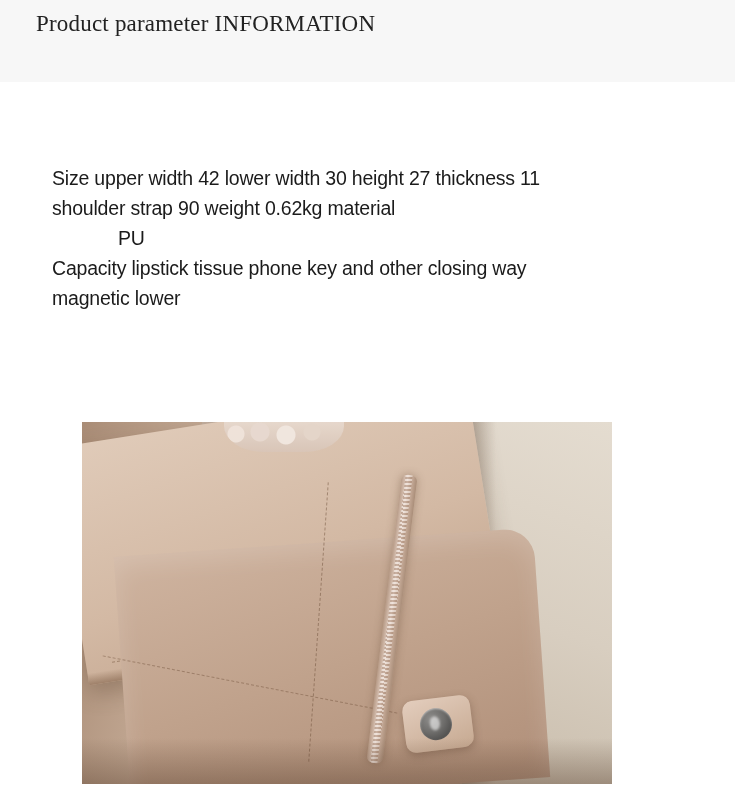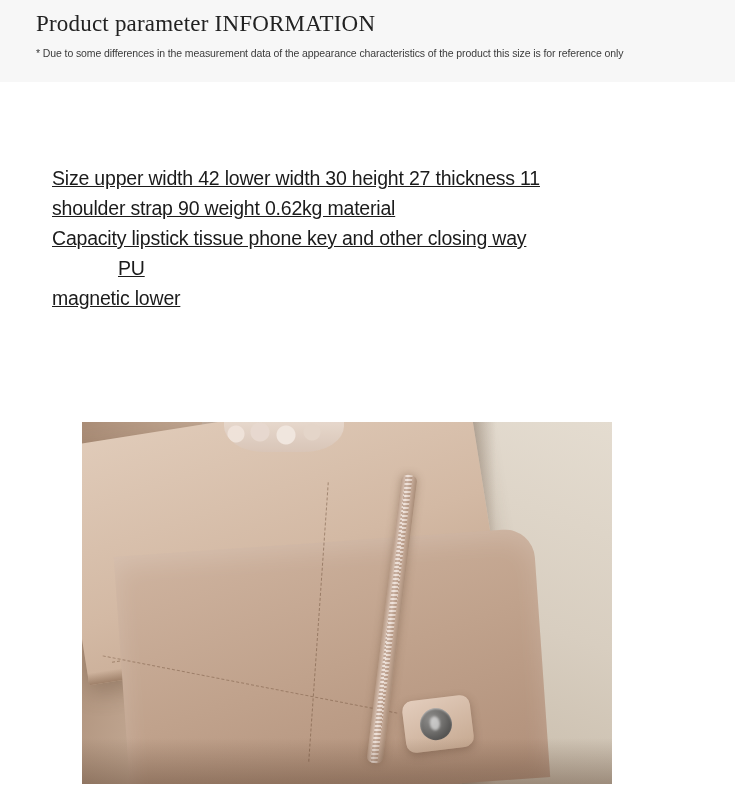--- a/index.html
+++ b/index.html
@@ -55,21 +55,20 @@
     top: 163px;
     width: 600px;
     font-family: "Liberation Sans", sans-serif;
     font-size: 19.5px;
     line-height: 30px;
     color: #1b1b1b;
     letter-spacing: -0.2px;
   }
   .spec-line {
     white-space: pre-wrap;
-    text-decoration: underline;
   }
   .spec-line.indented {
     padding-left: 66px;
   }
 
   
   .photo-frame {
     position: absolute;
     left: 82px;
     top: 422px;
@@ -266,28 +265,27 @@
     width: 530px;
     height: 46px;
     background: linear-gradient(180deg, rgba(90,62,44,0) 0%, rgba(80,55,38,0.38) 100%);
   }
 </style>
 </head>
 <body>
 
 <div class="header-band">
   <div class="header-title">Product parameter INFORMATION</div>
-  <div class="header-note">* Due to some differences in the measurement data of the appearance characteristics of the product this size is for reference only</div>
 </div>
 
 <div class="spec-block">
   <div class="spec-line">Size upper width 42 lower width 30 height 27 thickness 11</div>
   <div class="spec-line">shoulder strap 90 weight 0.62kg material</div>
+  <div class="spec-line indented">PU</div>
   <div class="spec-line">Capacity lipstick tissue phone key and other closing way</div>
-  <div class="spec-line indented">PU</div>
   <div class="spec-line">magnetic lower</div>
 </div>
 
 <div class="photo-frame">
   <div class="photo">
     <div class="bg-panel-right"></div>
     <div class="recess-left"></div>
 
     <div class="flap">
       <div class="flap-stitch"></div>

